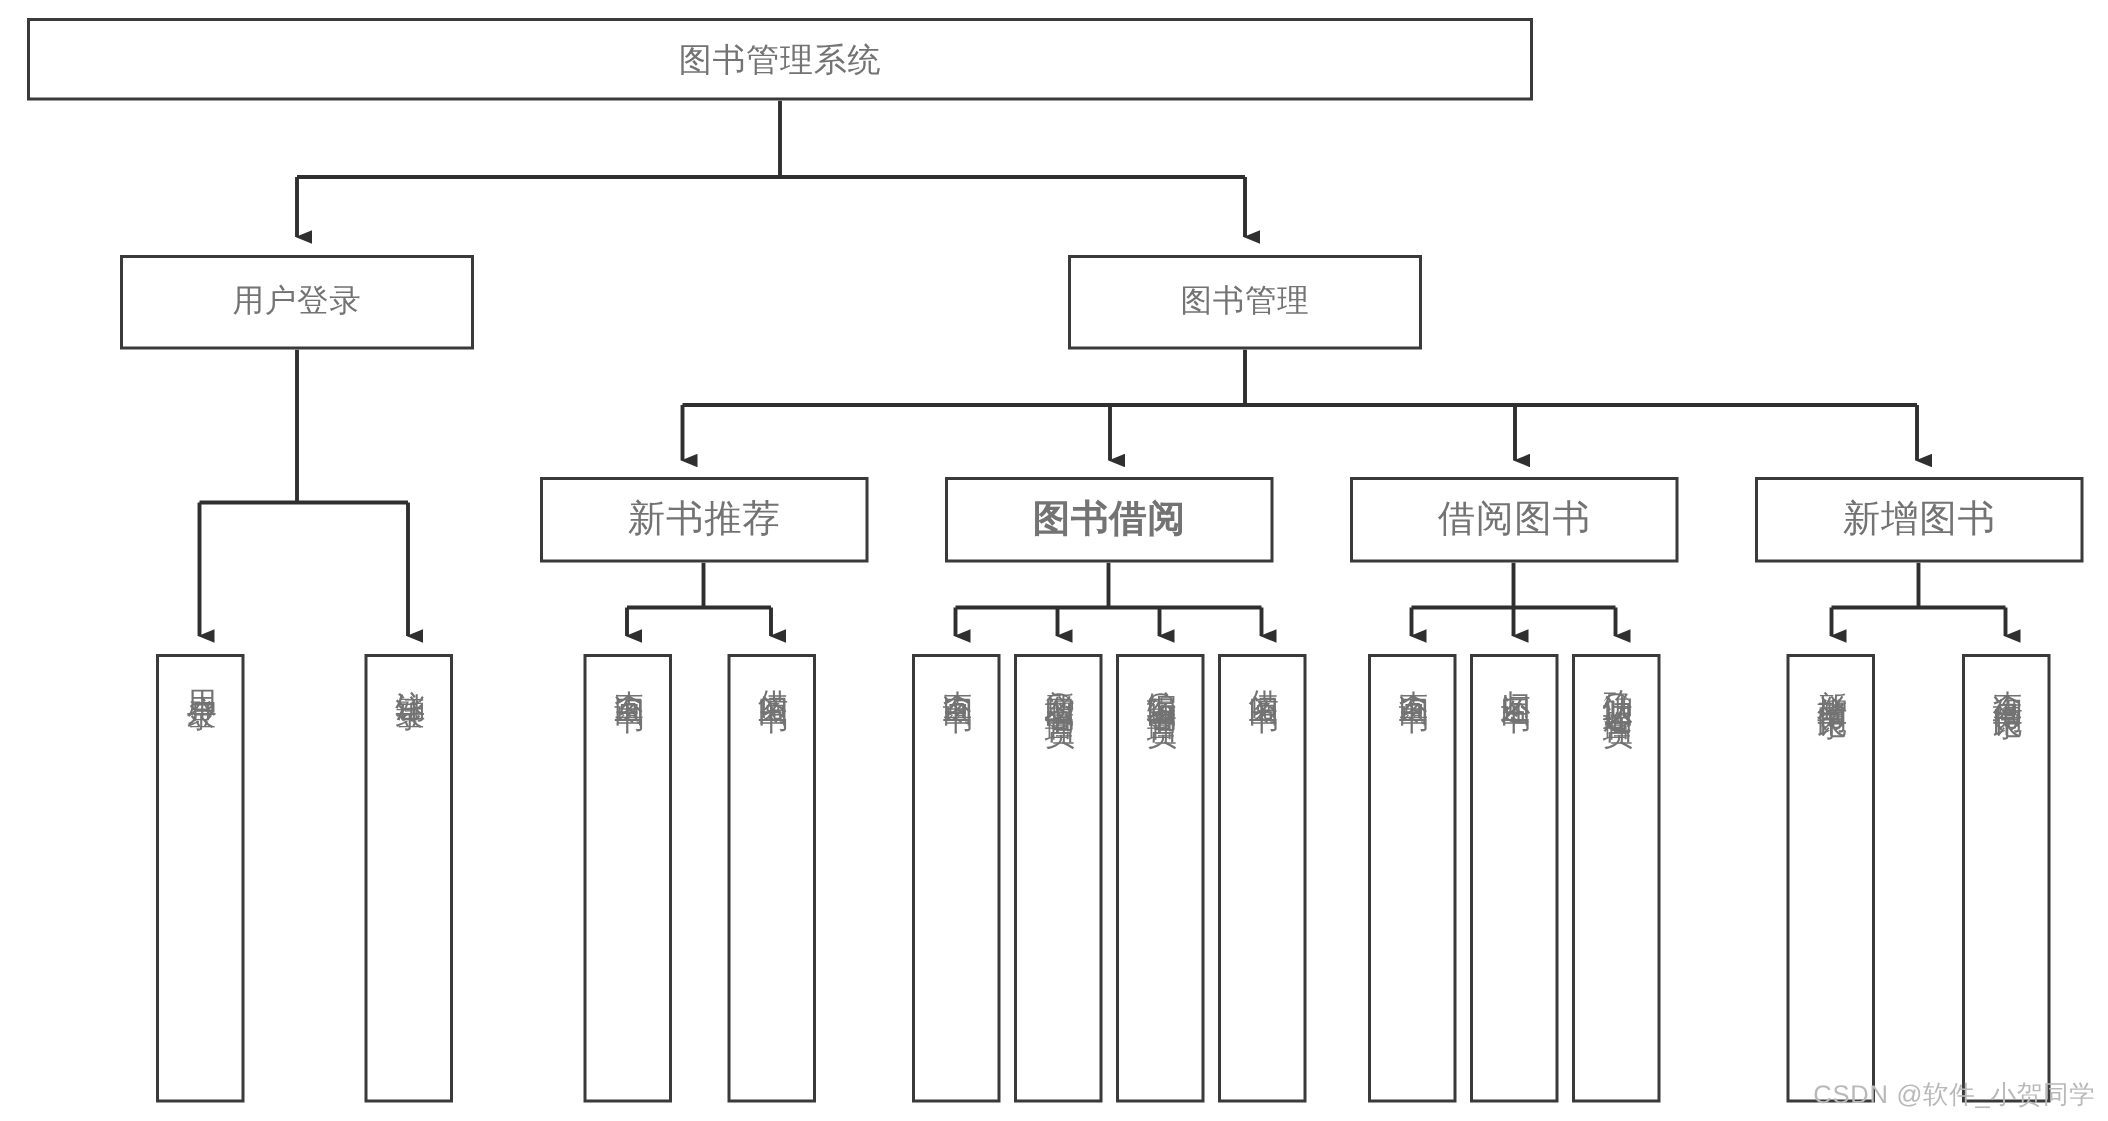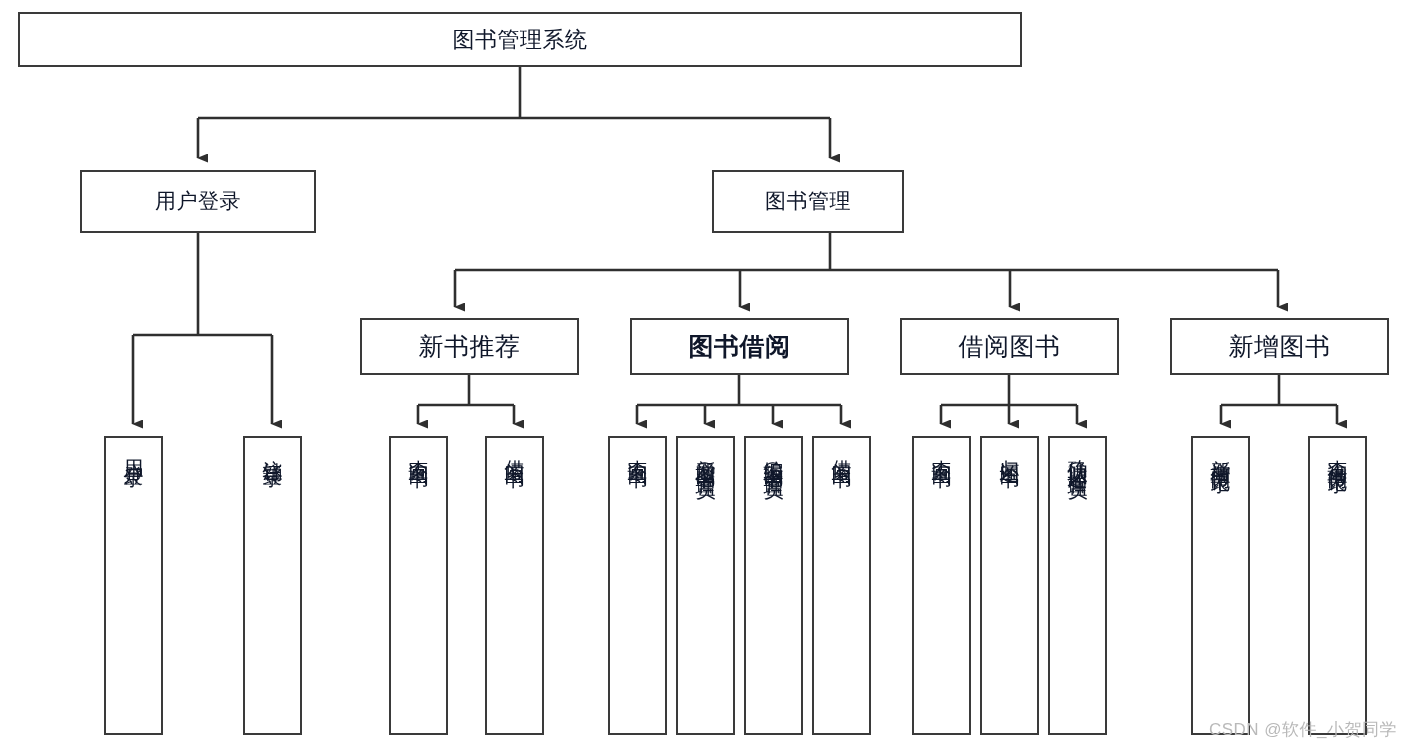--- a/index.html
+++ b/index.html
@@ -34,21 +34,21 @@
     border: 2px solid #3a3a3a;
     display: flex;
     align-items: center;
     justify-content: center;
     z-index: 2;
   }
   .node-label {
     font-size: 21px;
     line-height: 1.18;
     letter-spacing: 0.5px;
-    color: #0f172a;
+    color: #737373;
     white-space: nowrap;
     text-align: center;
   }
   .node.root .node-label { font-size: 22px; }
   .node.level2 .node-label { font-size: 21px; }
   .node.level3 .node-label { font-size: 25px; }
 
   
   .node.leaf {
     align-items: flex-start;
@@ -131,21 +131,21 @@
     </g>
   </svg>
 
   <div class="node root" style="left:18px; top:12px; width:1004px; height:55px;">
     <span class="node-label">图书管理系统</span>
   </div>
 
   <div class="node level2" style="left:80px; top:170px; width:236px; height:63px;">
     <span class="node-label">用户登录</span>
   </div>
-  <div class="node level2" style="left:712px; top:170px; width:192px; height:63px;">
+  <div class="node level2" style="left:712px; top:170px; width:236px; height:63px;">
     <span class="node-label">图书管理</span>
   </div>
 
   <div class="node level3" style="left:360px; top:318px; width:219px; height:57px;">
     <span class="node-label">新书推荐</span>
   </div>
   <div class="node level3" style="left:630px; top:318px; width:219px; height:57px;font-weight:bold;">
     <span class="node-label">图书借阅</span>
   </div>
   <div class="node level3" style="left:900px; top:318px; width:219px; height:57px;">

